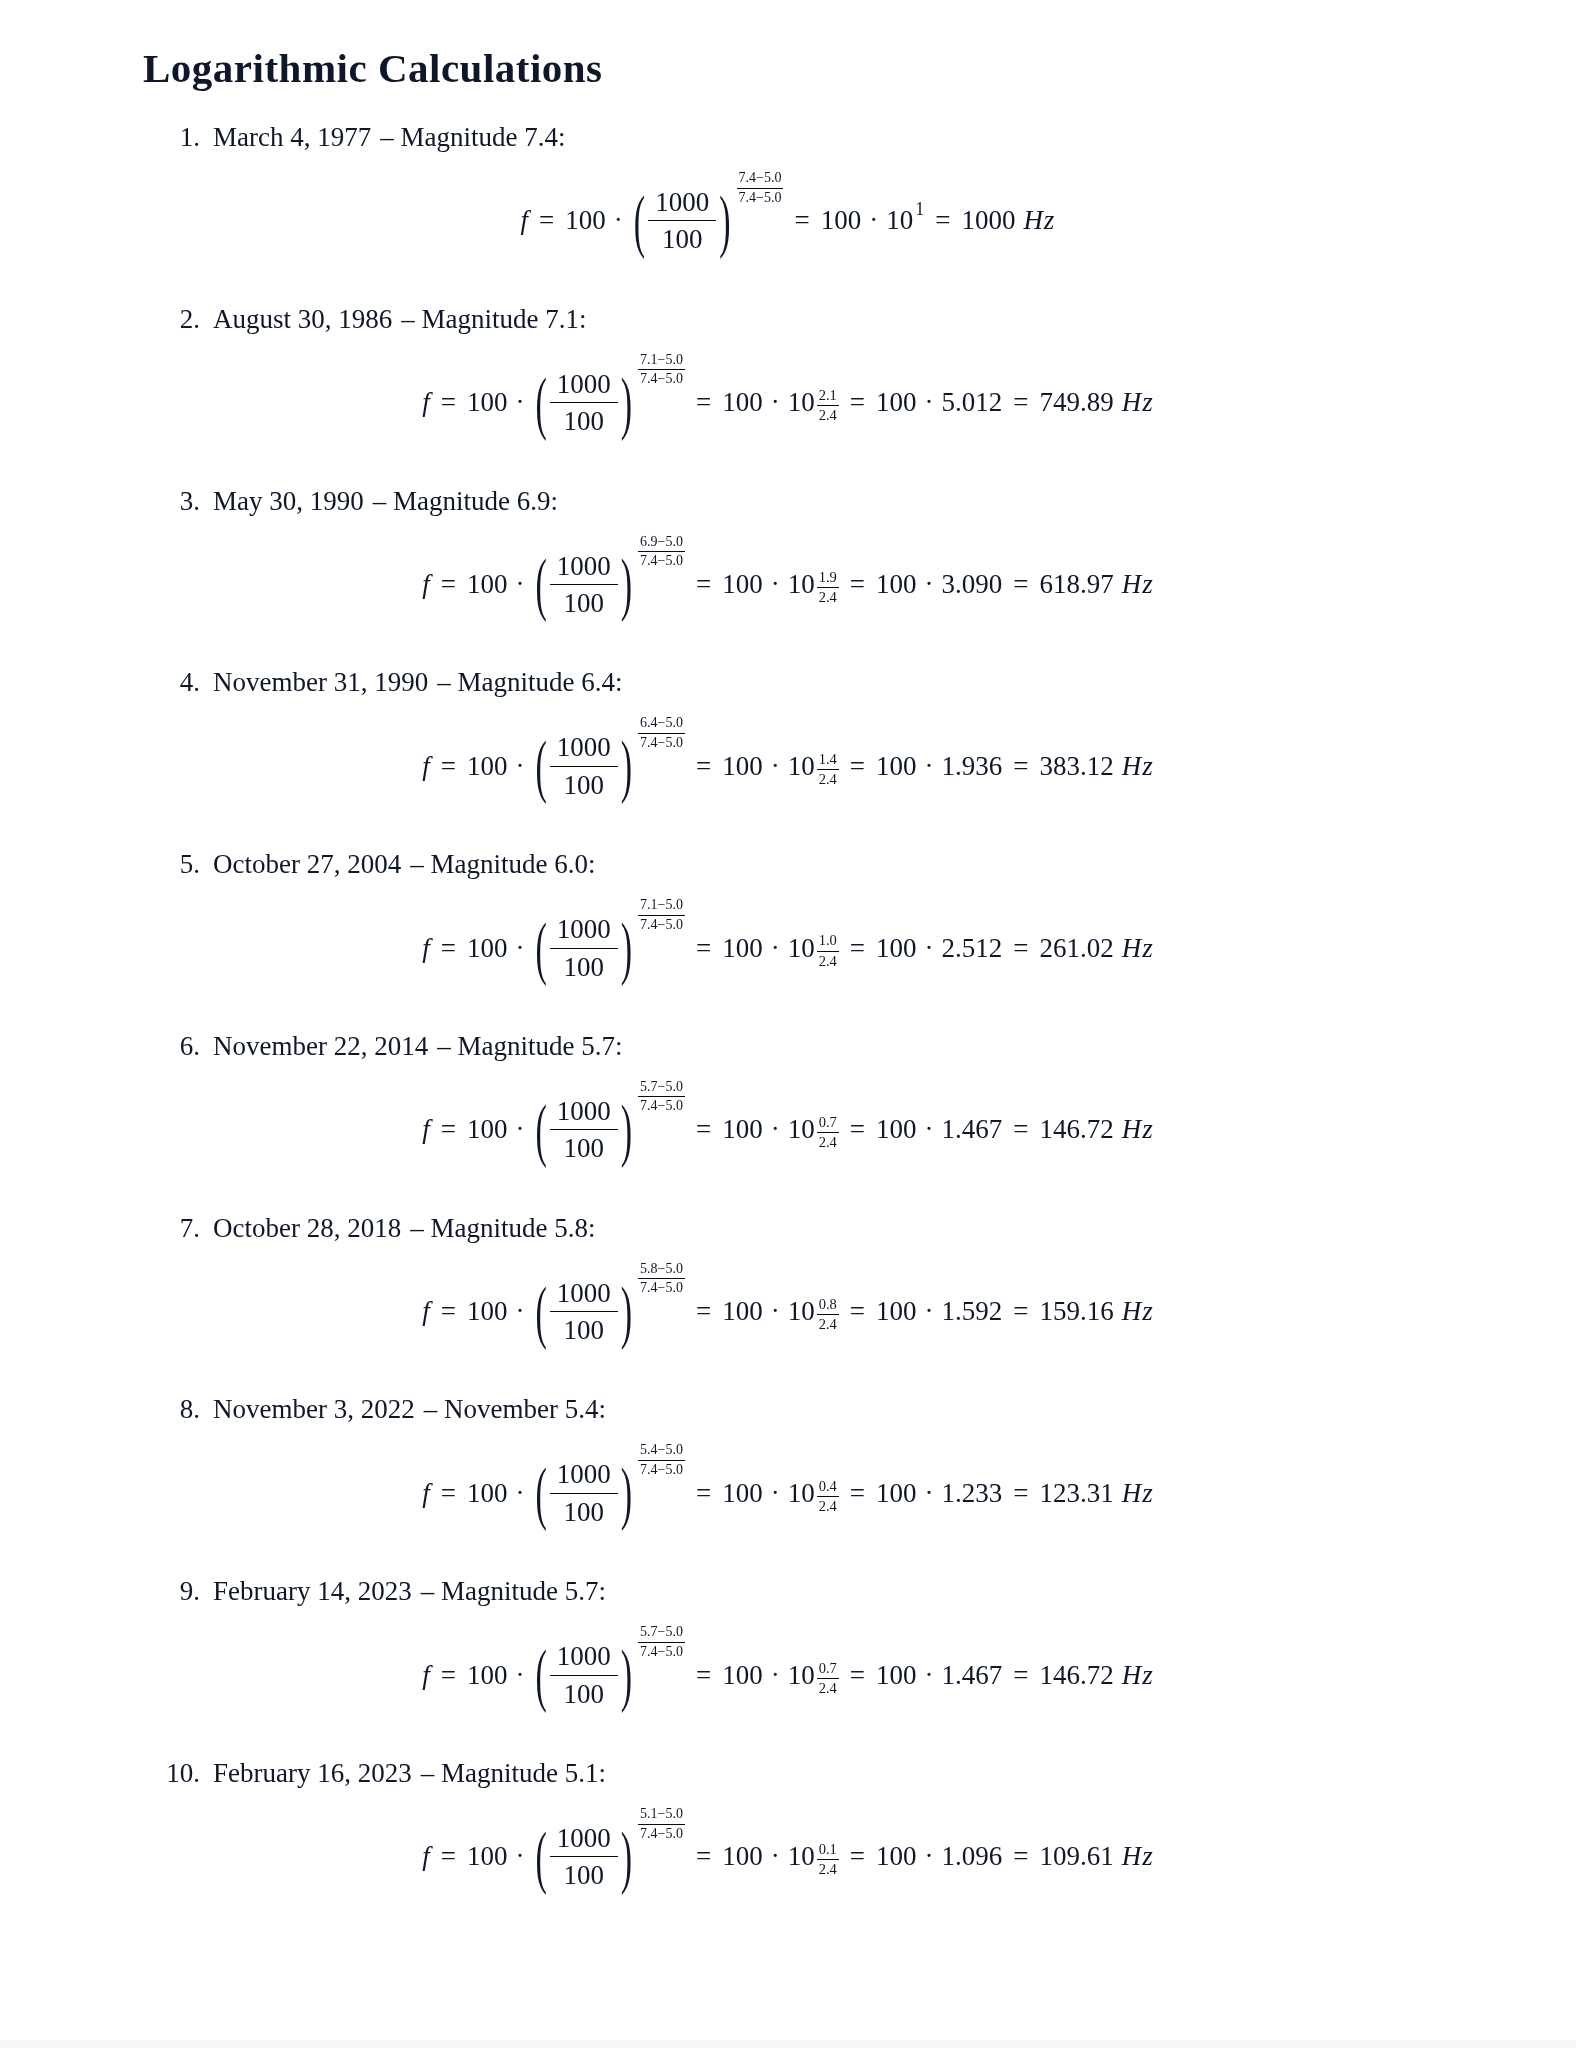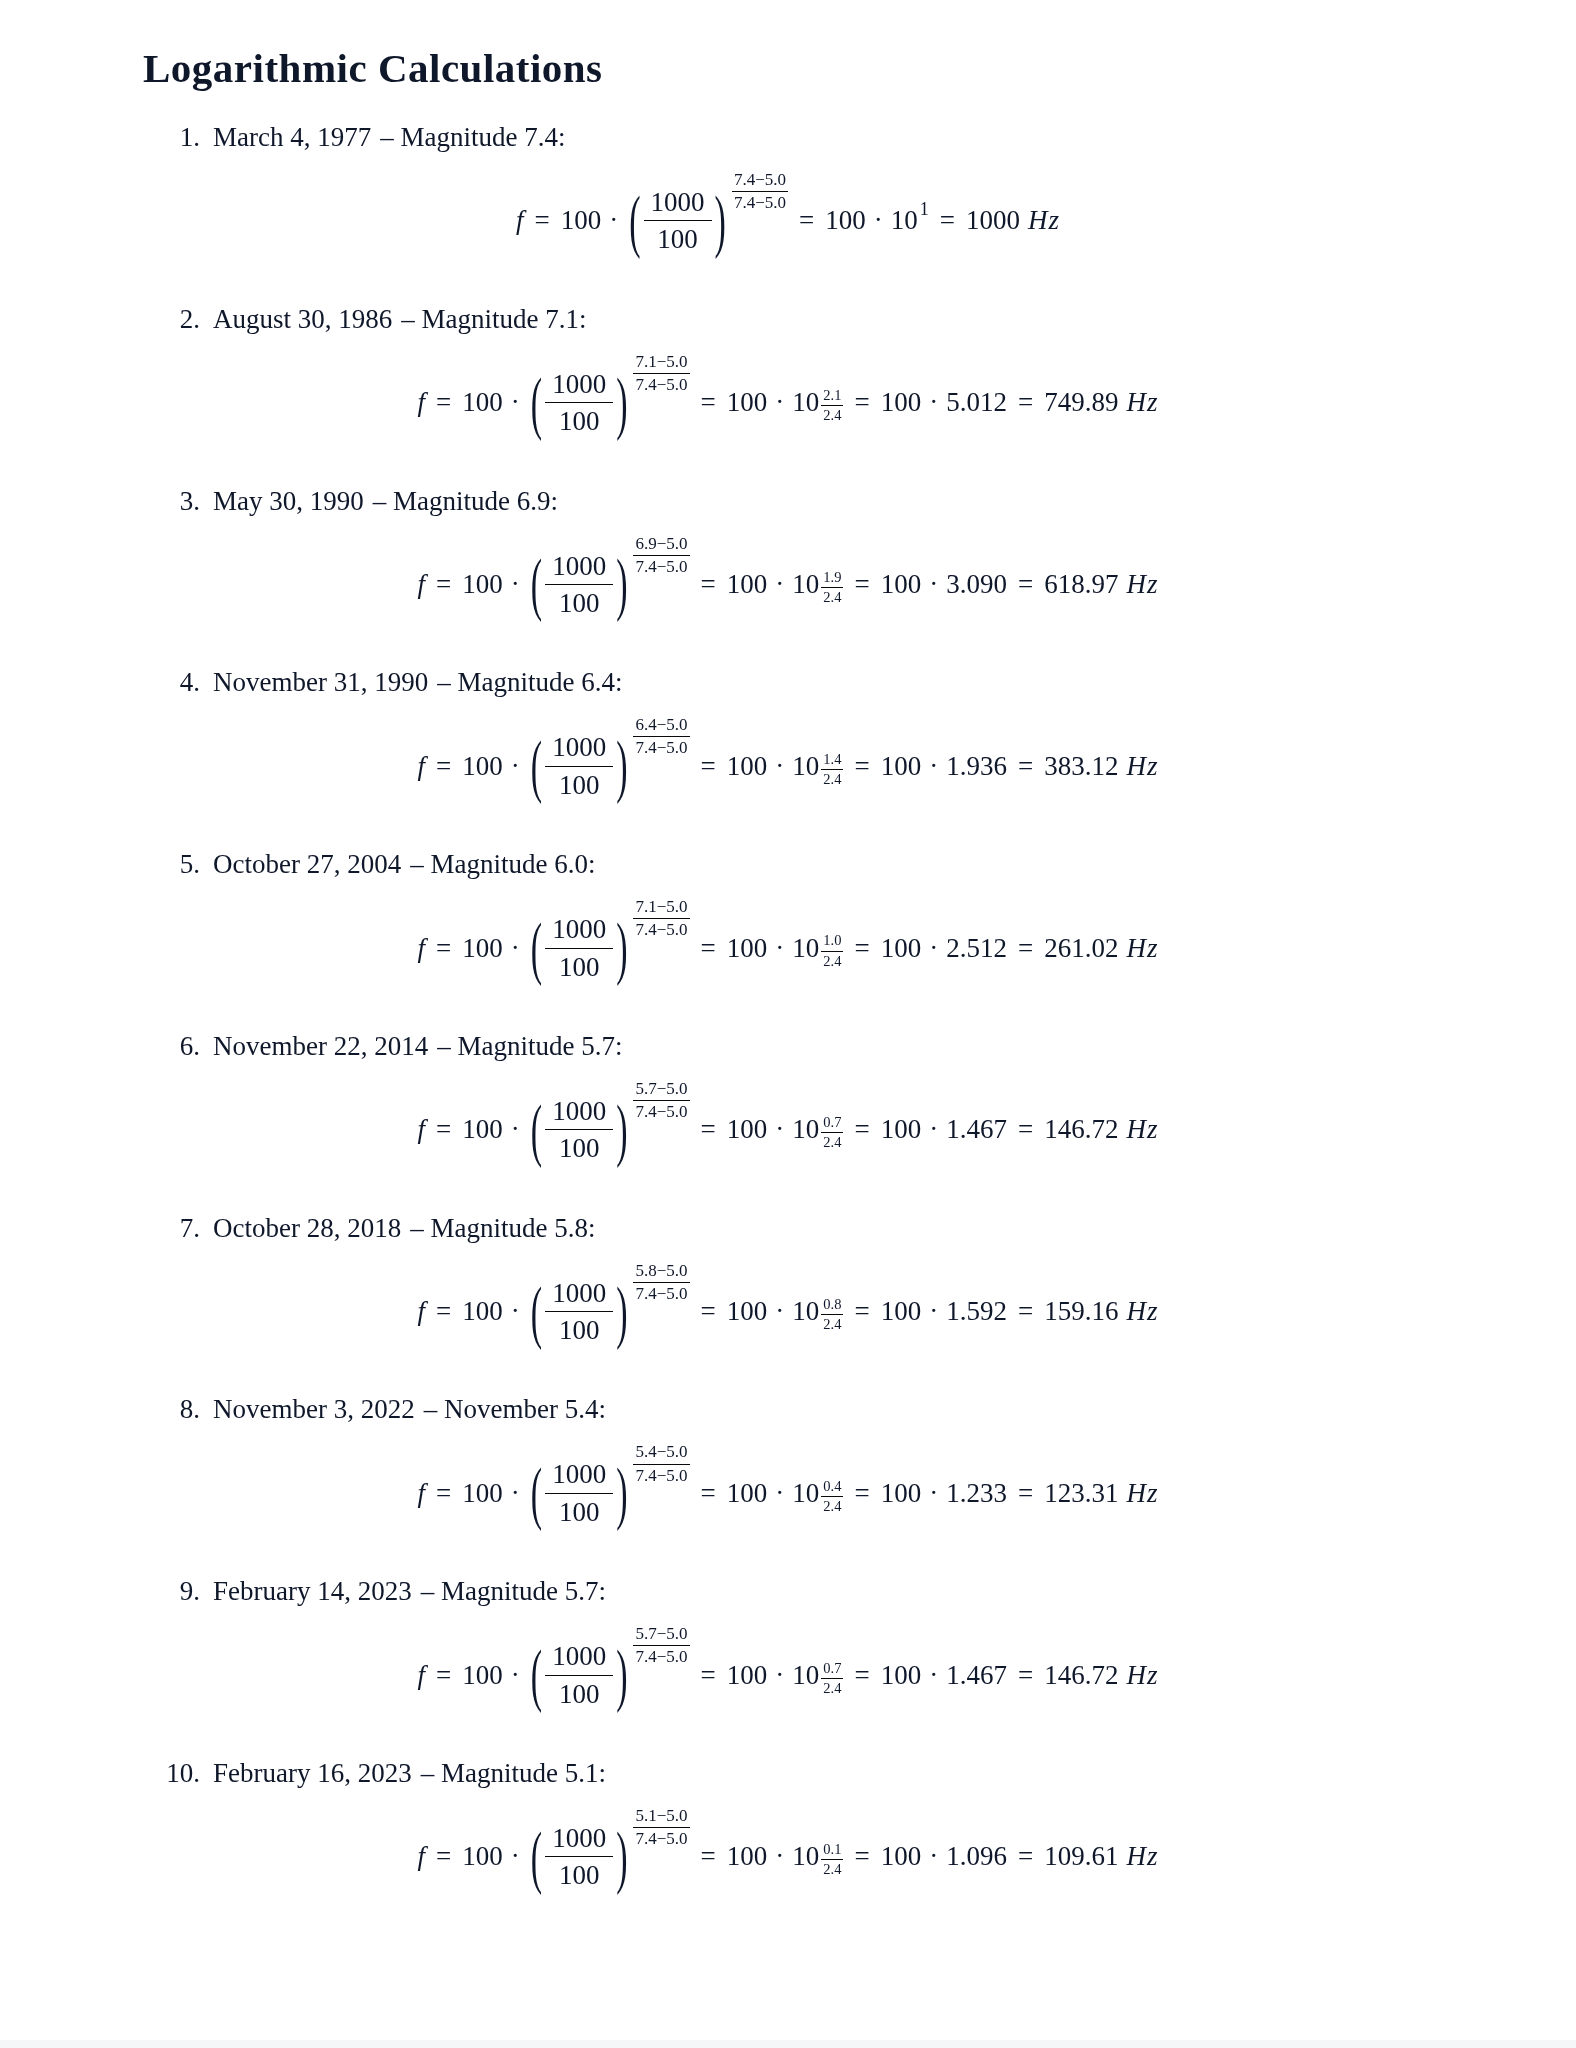--- a/index.html
+++ b/index.html
@@ -64,21 +64,21 @@
   .bfrac .num { border-bottom: 1.6px solid #0a0a0a; padding: 0 7px 2px; }
   .bfrac .den { padding-top: 2px; }
 
   .supfrac {
     align-self: flex-start;
     margin-top: -16px;
     margin-left: 3px;
     display: inline-flex;
     flex-direction: column;
     text-align: center;
-    font-size: 17px;
+    font-size: 14px;
     line-height: 1.18;
   }
   .supfrac .num { border-bottom: 1px solid #0a0a0a; padding: 0 2px 1px; }
   .supfrac .den { padding-top: 1px; }
 
   .powfrac {
     display: inline-flex;
     flex-direction: column;
     text-align: center;
     font-size: 14.5px;

